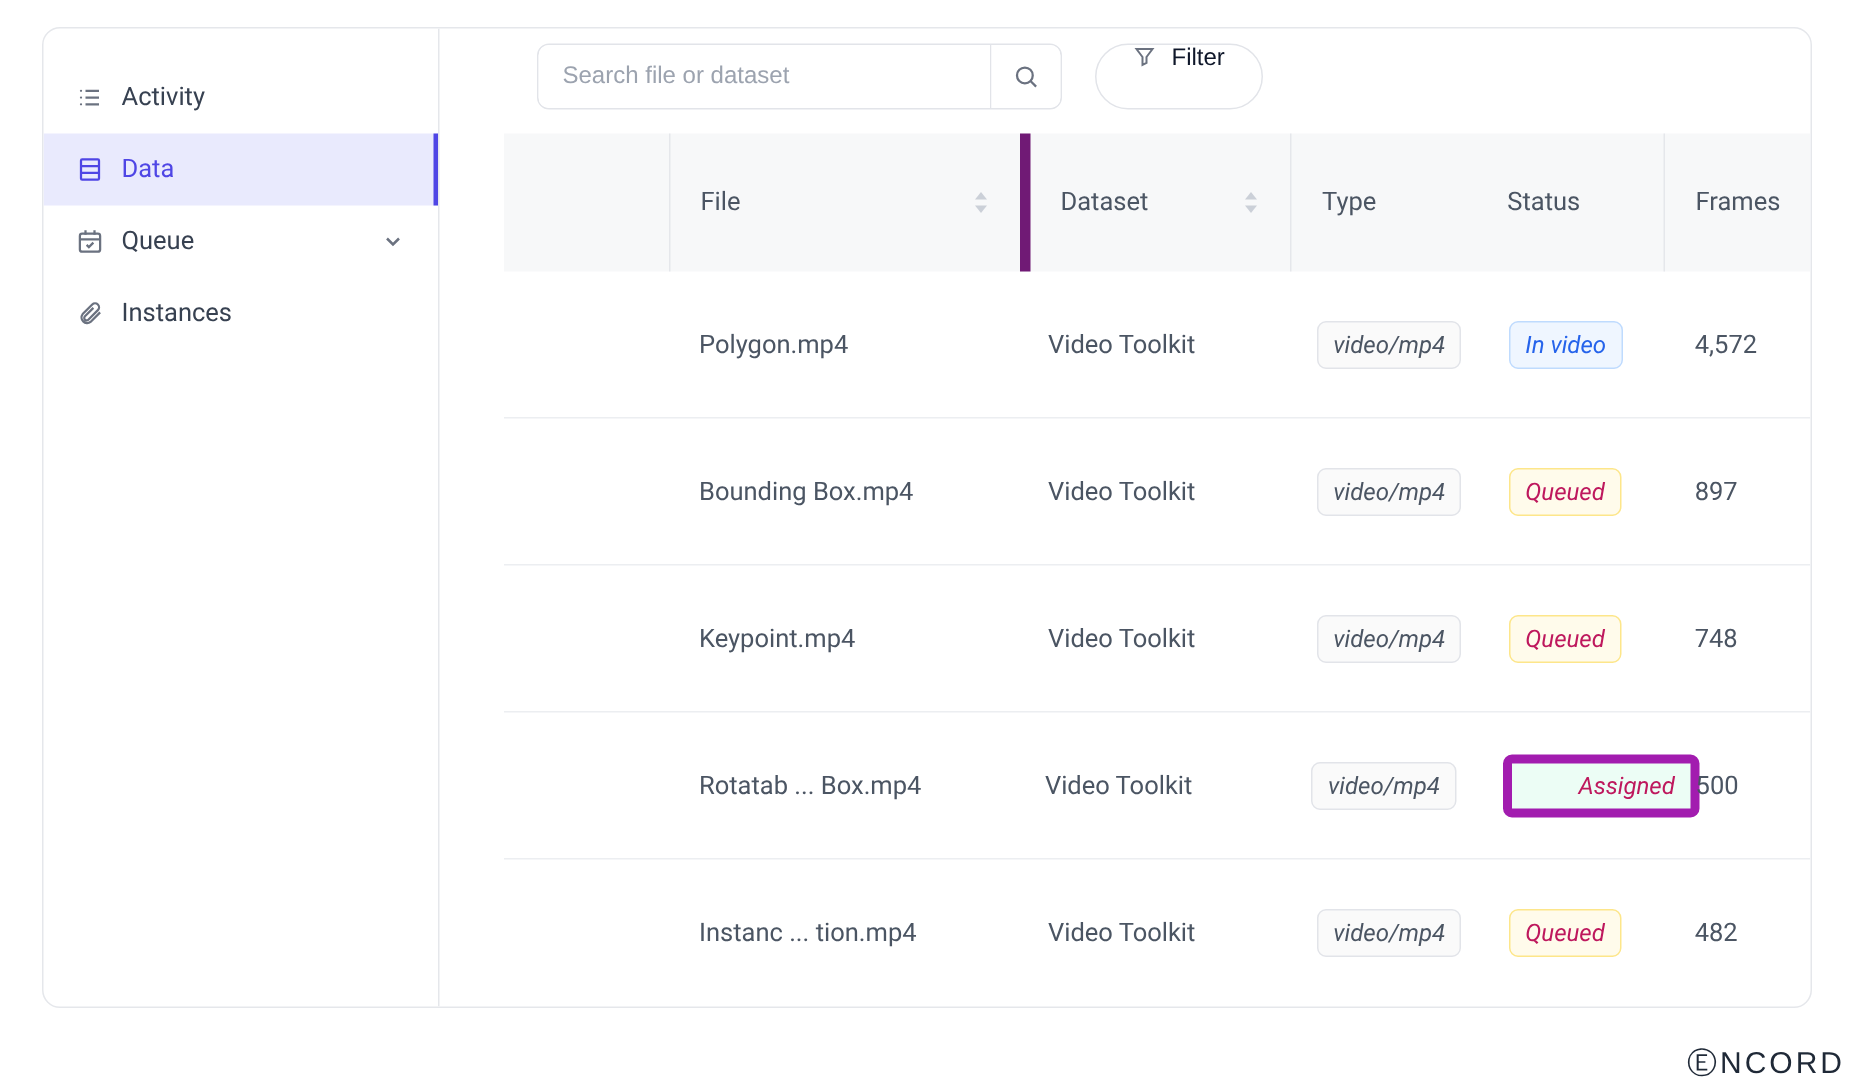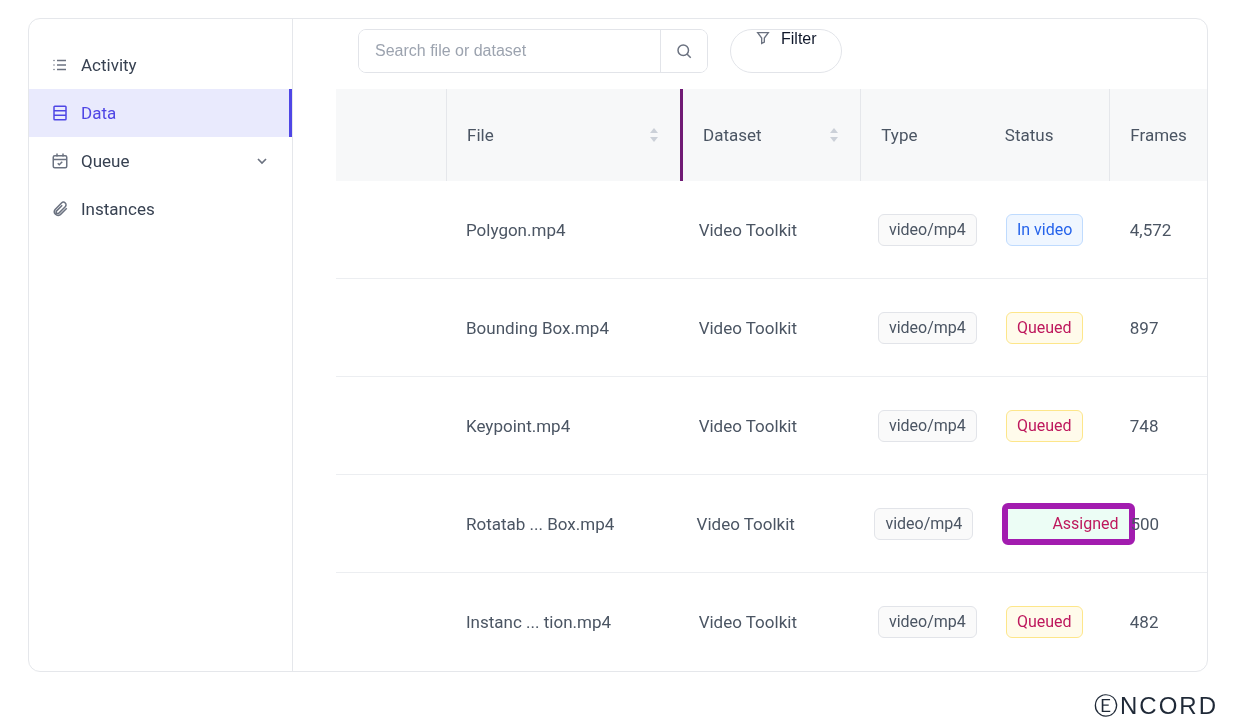--- a/index.html
+++ b/index.html
@@ -138,21 +138,21 @@
     color: #4b5563;
     font-size: 17px;
   }
   .col {
     display: flex;
     align-items: center;
     padding: 0 20px;
     height: 100%;
   }
   .col.file { width: 242px; border-left: 1px solid #e5e7eb; text-align: right; }
-  .col.dataset { width: 186px; border-left: 3px solid #701a75; text-align: center; }
+  .col.dataset { width: 186px; border-left: 7px solid #701a75; text-align: center; }
   .col.type { width: 128px; border-left: 1px solid #e5e7eb; }
   .col.status { width: 128px; }
   .col.frames { width: 100px; border-left: 1px solid #e5e7eb; }
   .col .sorter {
     margin-left: auto;
     display: flex;
     flex-direction: column;
     gap: -1px;
     color: #cbd0d8;
   }
@@ -171,20 +171,21 @@
   .cell.dataset { width: 186px; }
   .cell.type { width: 128px; }
   .cell.status { width: 128px; }
   .cell.frames { width: 100px; }
   .tag {
     display: inline-block;
     border-radius: 6px;
     padding: 4px 10px;
     font-size: 16px;
     line-height: 22px;
+    font-style: italic;
   }
   .tag.type {
     background: #fafafa;
     border: 1px solid #e2e4e9;
     color: #4b5563;
   }
   .tag.inreview {
     background: #eff6ff;
     border: 1px solid #bfdbfe;
     color: #2563eb;
@@ -195,23 +196,23 @@
     color: #be185d;
   }
   .tag.assigned {
     background: #ecfdf5;
     border: 6px solid #a21caf;
     color: #be185d;
     padding-left: 44px;
   }
   .brand {
     position: absolute;
-    right: 22px;
+    right: 10px;
     bottom: 2px;
-    font-size: 24px;
+    font-size: 20px;
     letter-spacing: 2px;
     color: #1f2937;
     font-weight: 400;
     font-family: "Segoe UI", Arial, sans-serif;
   }
   svg { display: block; }
 </style>
 </head>
 <body>
 

